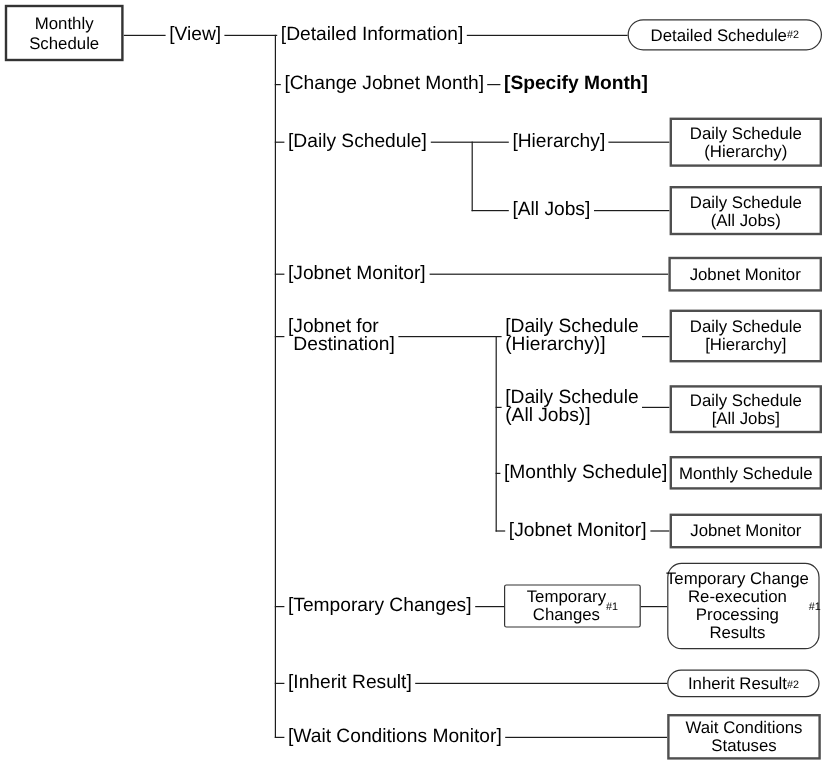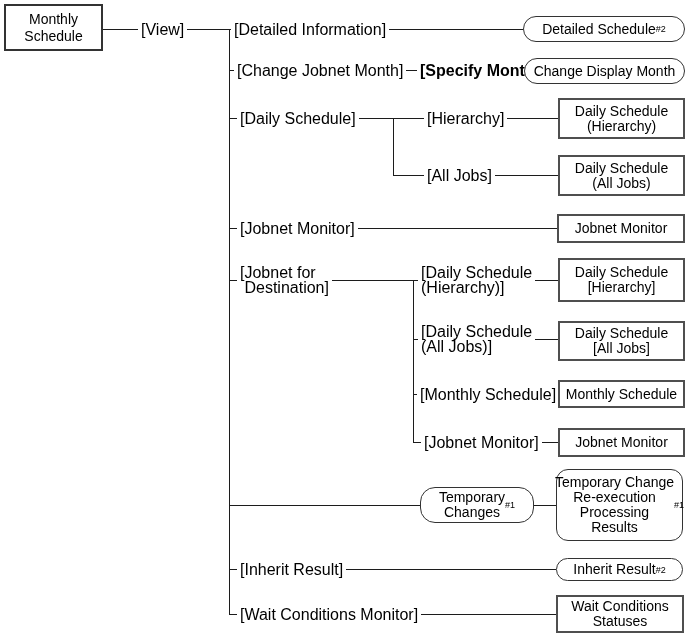--- a/index.html
+++ b/index.html
@@ -23,21 +23,21 @@
     align-items: center;
     justify-content: center;
     text-align: center;
     font-size: 14px;
     line-height: 15px;
     z-index: 2;
   }
   .win .txt { white-space: pre; }
   .root { border-color: #333333; line-height: 17px; align-items: center; }
   .pill  { border: 1.5px solid #333333; border-radius: 14px; justify-content: center; }
-  .pill2 { border: 1.5px solid #333333; border-radius: 15px; }
+  .pill2 { border: 1.5px solid #333333; border-radius: 2px; }
   .round { border: 1.5px solid #333333; border-radius: 12px; }
   .mlabel {
     position: absolute;
     transform: translateY(-50%);
     background: #ffffff;
     padding: 0 3px;
     white-space: pre;
     font-size: 16px;
     line-height: 15px;
     z-index: 2;
@@ -81,31 +81,29 @@
   <span class="mlabel" style="left:424px; top:175px;">[All Jobs]</span>
   <span class="mlabel" style="left:237px; top:228px;">[Jobnet Monitor]</span>
   <span class="mlabel" style="left:237px; top:280px;">[Jobnet for
  Destination]</span>
   <span class="mlabel" style="left:418px; top:280px;">[Daily Schedule
 (Hierarchy)]</span>
   <span class="mlabel" style="left:418px; top:339px;">[Daily Schedule
 (All Jobs)]</span>
   <span class="mlabel" style="left:417px; top:394px;">[Monthly Schedule]</span>
   <span class="mlabel" style="left:421px; top:442px;">[Jobnet Monitor]</span>
+  <span class="mlabel" style="left:237px; top:505px;">[Temporary Changes]</span>
   <span class="mlabel" style="left:237px; top:569px;">[Inherit Result]</span>
   <span class="mlabel" style="left:237px; top:614px;">[Wait Conditions Monitor]</span>
 
   <div class="win pill" style="left:523px; top:16px; width:162px; height:26px;">
     <span class="txt">Detailed Schedule</span>
       <sup class="sup">#2</sup>
   </div>
 
-  <div class="win pill" style="left:524px; top:58px; width:161px; height:26px;">
-    <span class="txt">Change Display Month</span>
-  </div>
 
   <div class="win" style="left:558px; top:98px; width:127px; height:41px;">
     <span class="txt">Daily Schedule
 (Hierarchy)</span>
   </div>
 
   <div class="win" style="left:558px; top:155px; width:127px; height:41px;">
     <span class="txt">Daily Schedule
 (All Jobs)</span>
   </div>

